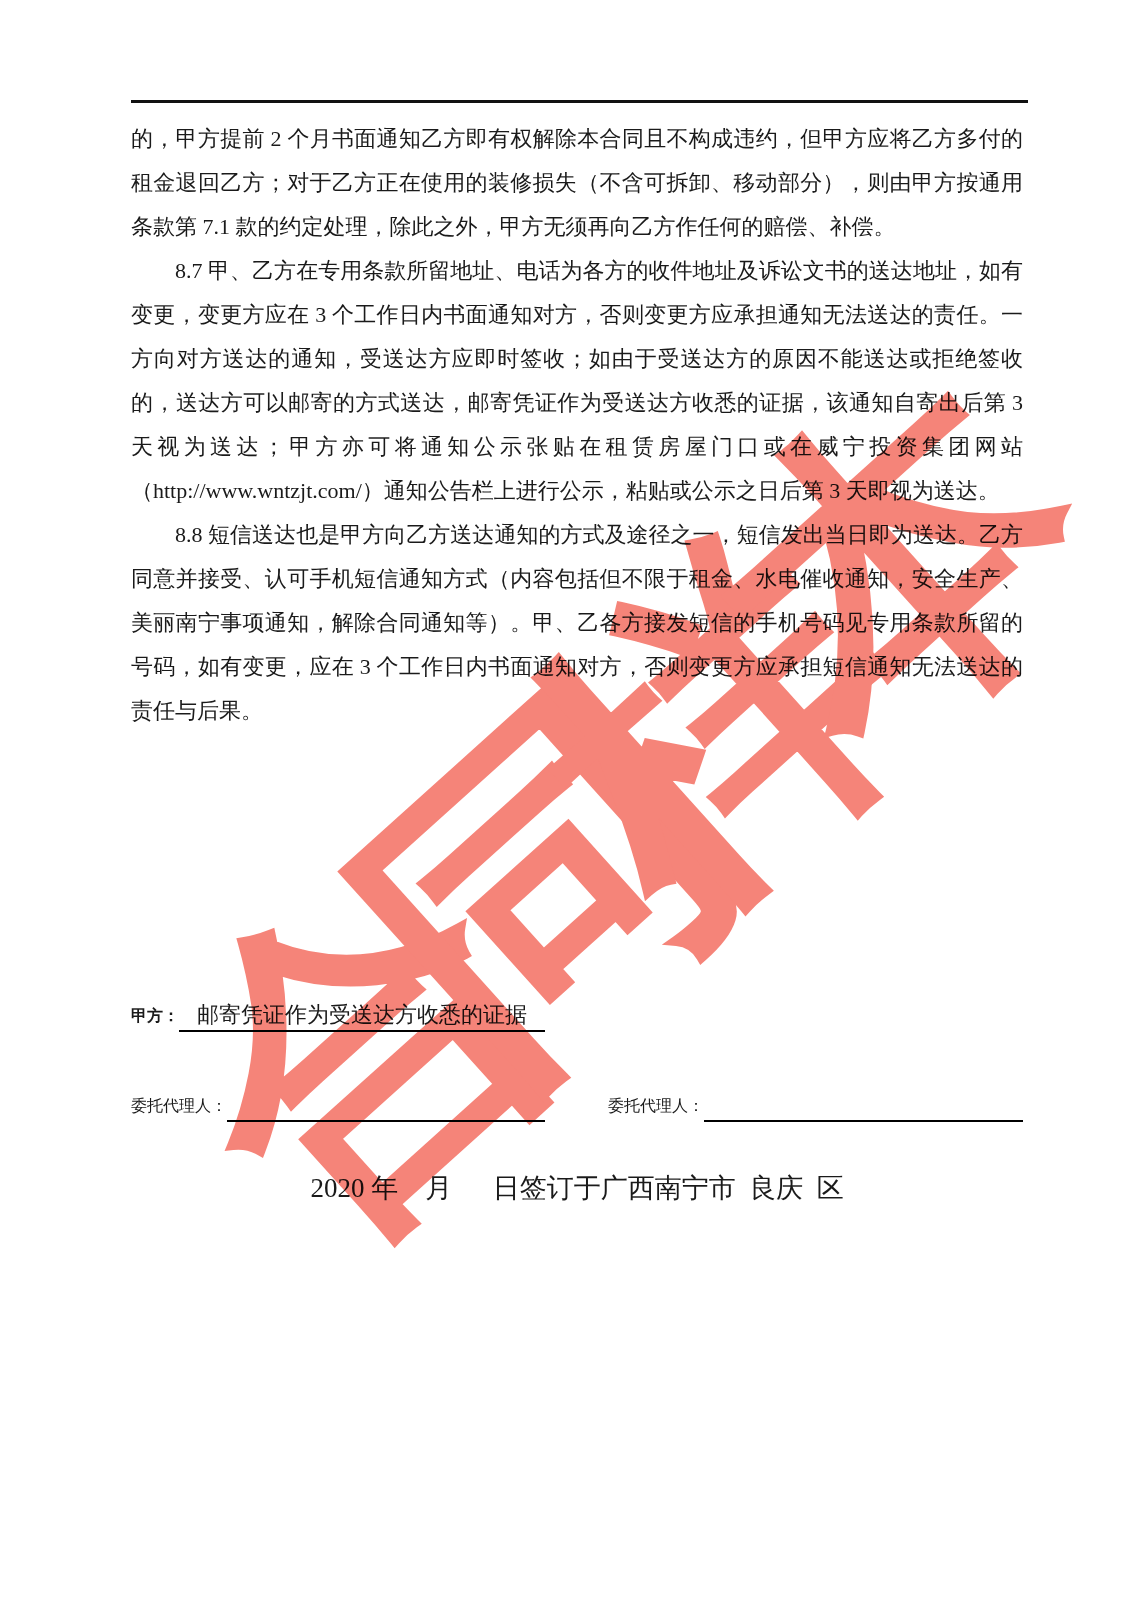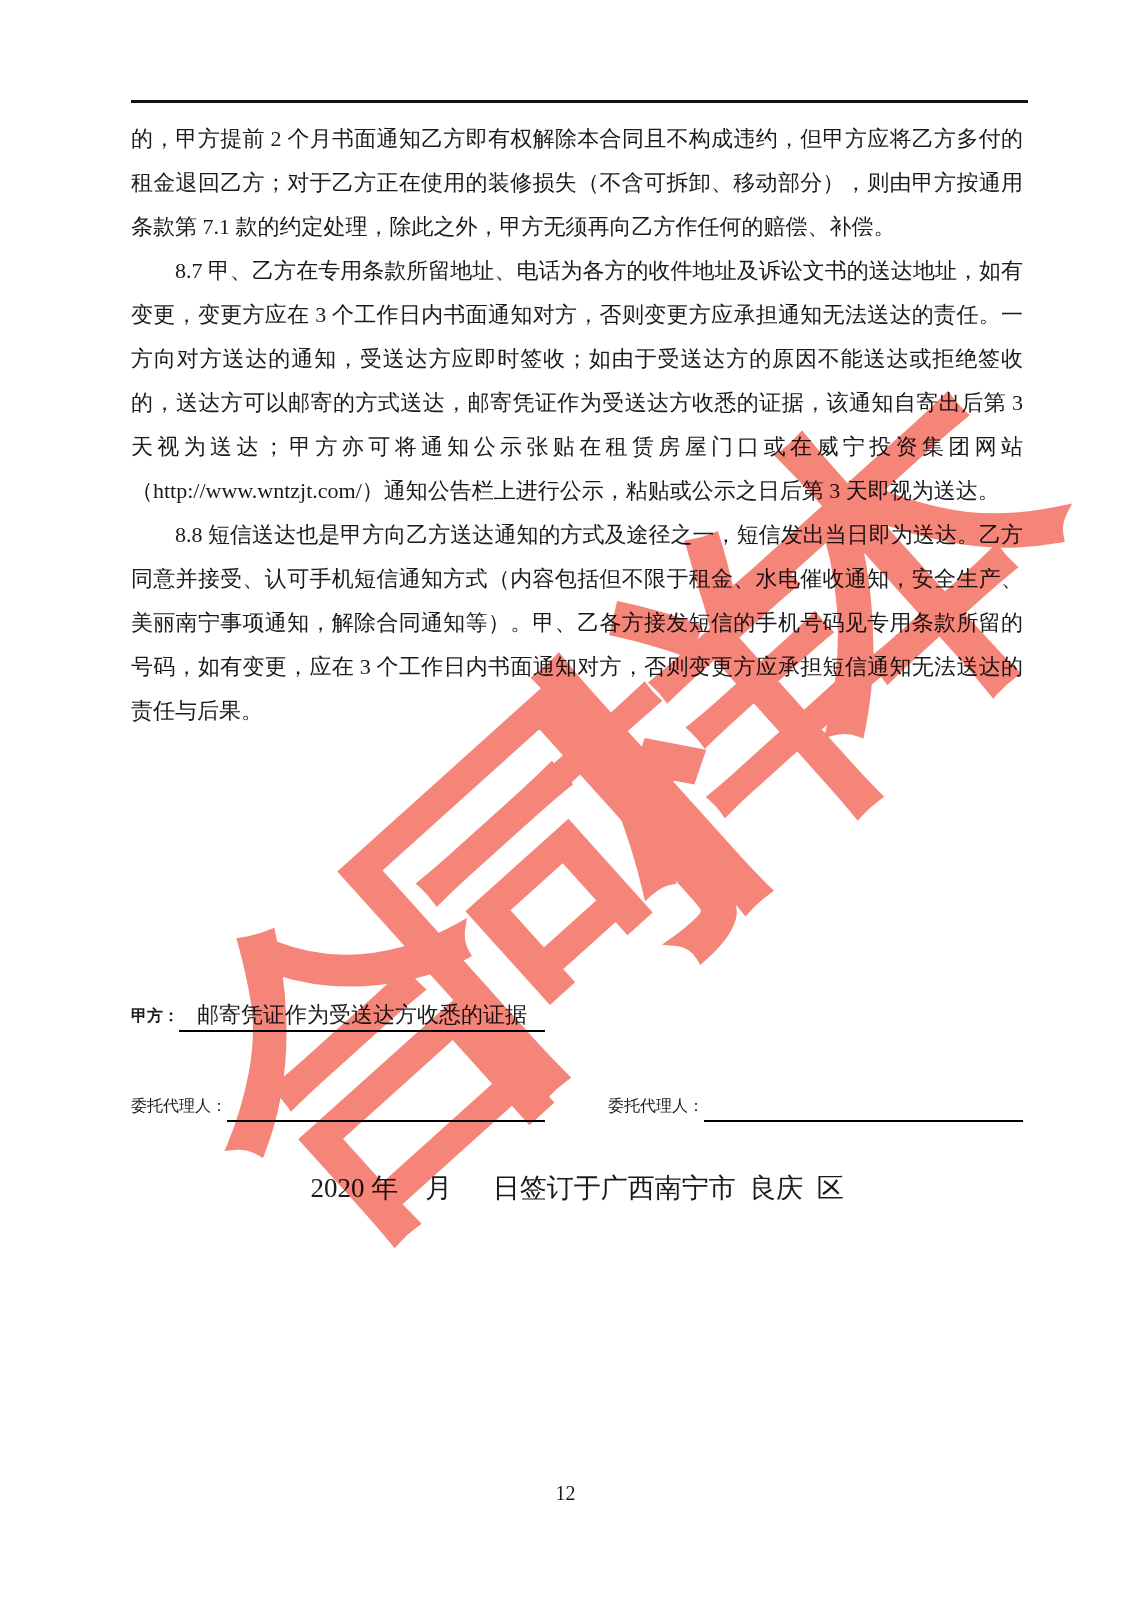--- a/index.html
+++ b/index.html
@@ -121,17 +121,16 @@
       <span class="sig-line"></span>
     </div>
     <div class="sig-col sig-col-right">
       <span class="sig-label">委托代理人：</span>
       <span class="sig-line"></span>
     </div>
   </div>
 
   <div class="date-line">2020 年    月      日签订于广西南宁市  良庆  区</div>
 
-  <div class="page-number">12</div>
 
   <div class="watermark" style="color: rgb(245, 121, 109);">合同样本</div>
 
 </div>
 
 </body></html>

